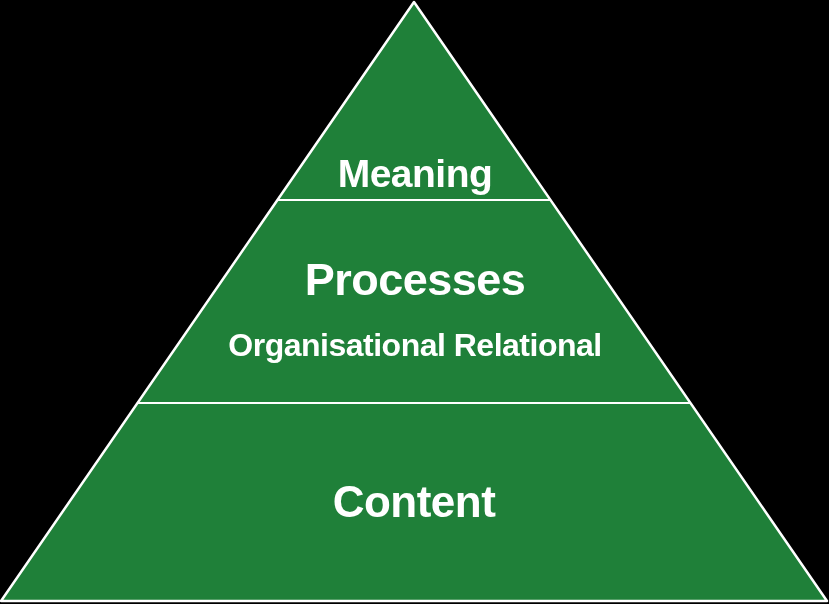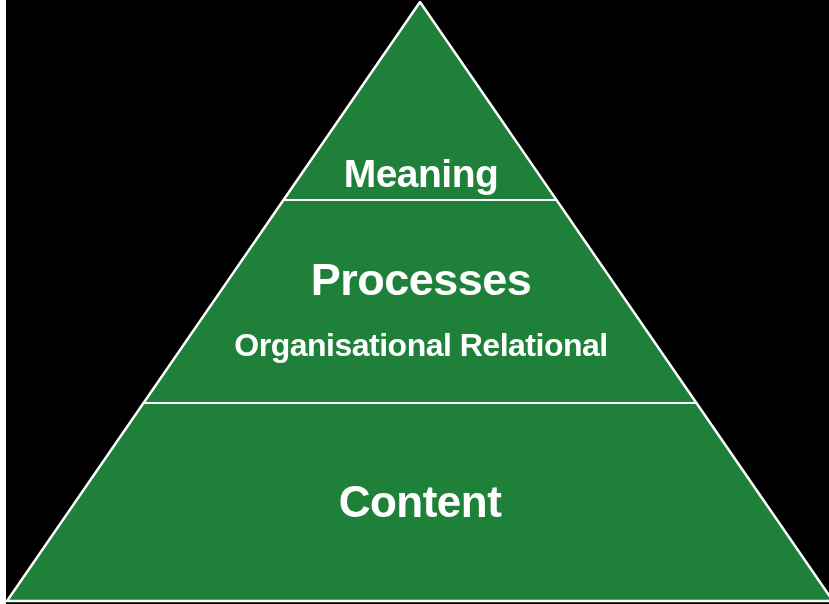--- a/index.html
+++ b/index.html
@@ -9,21 +9,20 @@
   body {
     width: 829px;
     height: 604px;
     overflow: hidden;
     font-family: "Liberation Sans", sans-serif;
   }
   .stage {
     position: relative;
     width: 745px;
     height: 604px;
-    padding-left: 6px;
   }
   .stage svg {
     display: block;
     width: 829px;
     height: 604px;
   }
   .tier-label {
     font-family: "Liberation Sans", "DejaVu Sans", sans-serif;
     font-weight: 700;
     letter-spacing: -0.5px;

